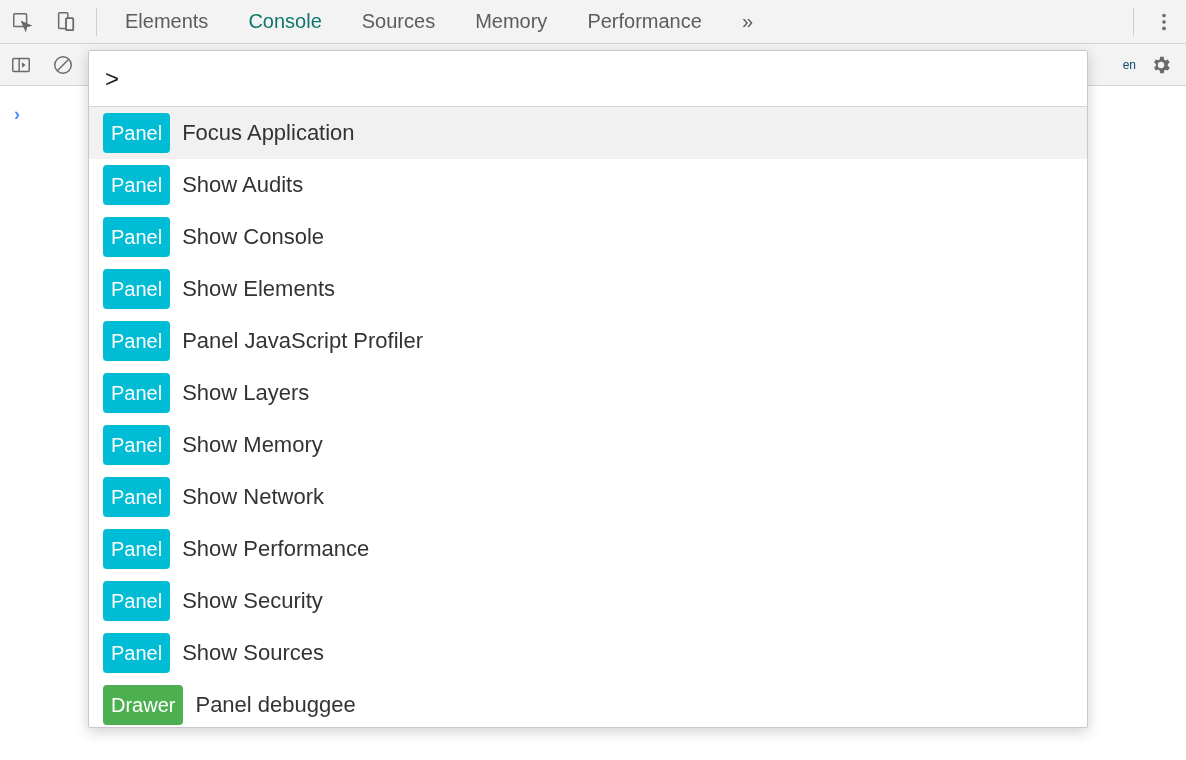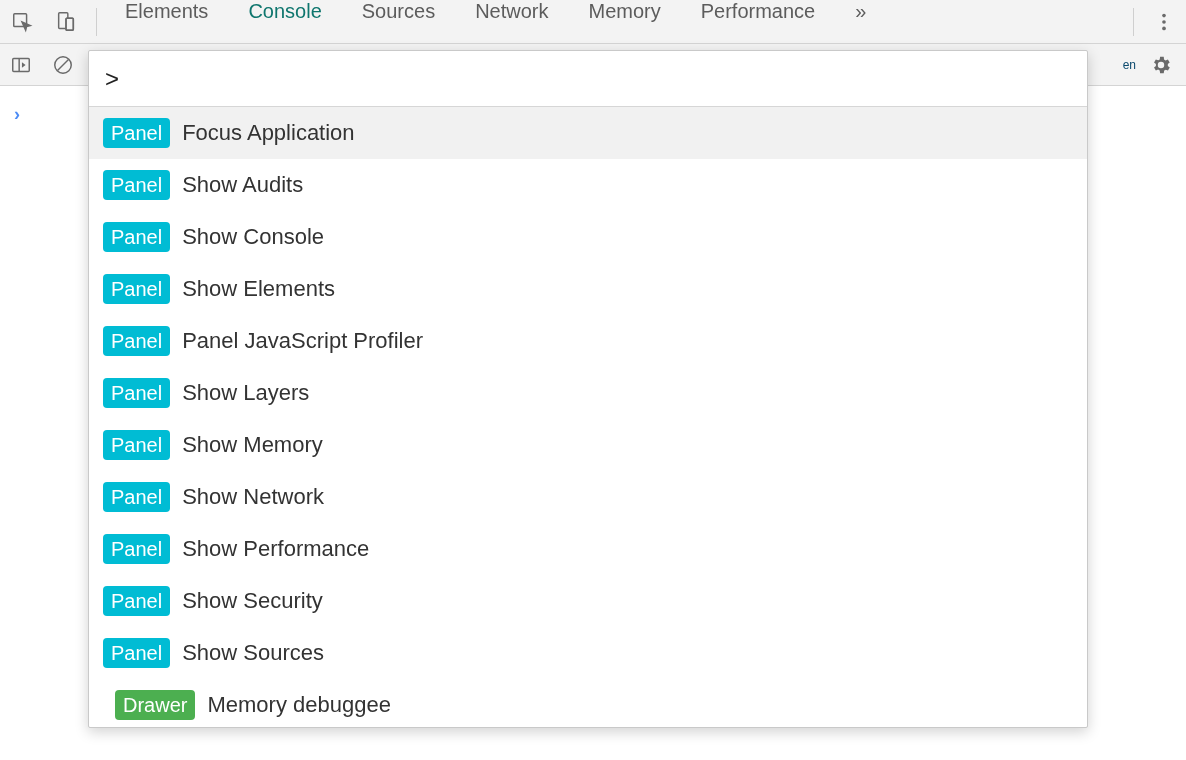--- a/index.html
+++ b/index.html
@@ -39,20 +39,21 @@
   .tabs {
     display: flex;
     align-items: stretch;
     height: 100%;
     flex: 1;
     overflow: hidden;
   }
   .tab {
     padding: 0 20px;
     display: flex;
+    align-items: center;
     color: #5c5c5c;
     white-space: nowrap;
     cursor: default;
   }
   .tab.active {
     color: #0f766e;
   }
   .tabbar .right {
     display: flex;
     align-items: center;
@@ -151,30 +152,30 @@
     gap: 12px;
     cursor: default;
   }
   .command-item.selected {
     background: #f1f1f1;
   }
   .badge {
     display: inline-flex;
     align-items: center;
     justify-content: center;
-    height: 30px;
+    height: 40px;
     padding: 0 8px;
     border-radius: 4px;
     color: #fff;
     font-size: 20px;
     font-weight: 500;
     line-height: 1;
   }
   .badge.panel  { background: #00bcd4; }
-  .badge.drawer { background: #4caf50; margin-left: 12px; }
+  .badge.drawer { background: #4caf50; }
 
   
   svg.icon { width: 22px; height: 22px; stroke: currentColor; fill: none; stroke-width: 1.6; }
   svg.icon.fill { fill: currentColor; stroke: none; }
 </style>
 </head>
 <body>
 
 <div class="tabbar">
   <div class="iconbtn">
@@ -194,23 +195,20 @@
 
   <div class="tabs">
     <div class="tab">
         <span>Elements</span>
       </div>
     <div class="tab active">
         <span>Console</span>
       </div>
     <div class="tab">
         <span>Sources</span>
-      </div>
-    <div class="tab">
-        <span>Network</span>
       </div>
     <div class="tab">
         <span>Memory</span>
       </div>
     <div class="tab">
         <span>Performance</span>
       </div>
     <div class="tab">
         <span>»</span>
       </div>
@@ -303,16 +301,16 @@
       <div class="command-item">
         <span class="badge panel">Panel</span>
         <span>Show Security</span>
       </div>
       <div class="command-item">
         <span class="badge panel">Panel</span>
         <span>Show Sources</span>
       </div>
       <div class="command-item">
         <span class="badge drawer">Drawer</span>
-        <span>Memory debuggee</span>
+        <span>Panel debuggee</span>
       </div>
     </div>
 </div>
 
 </body></html>

